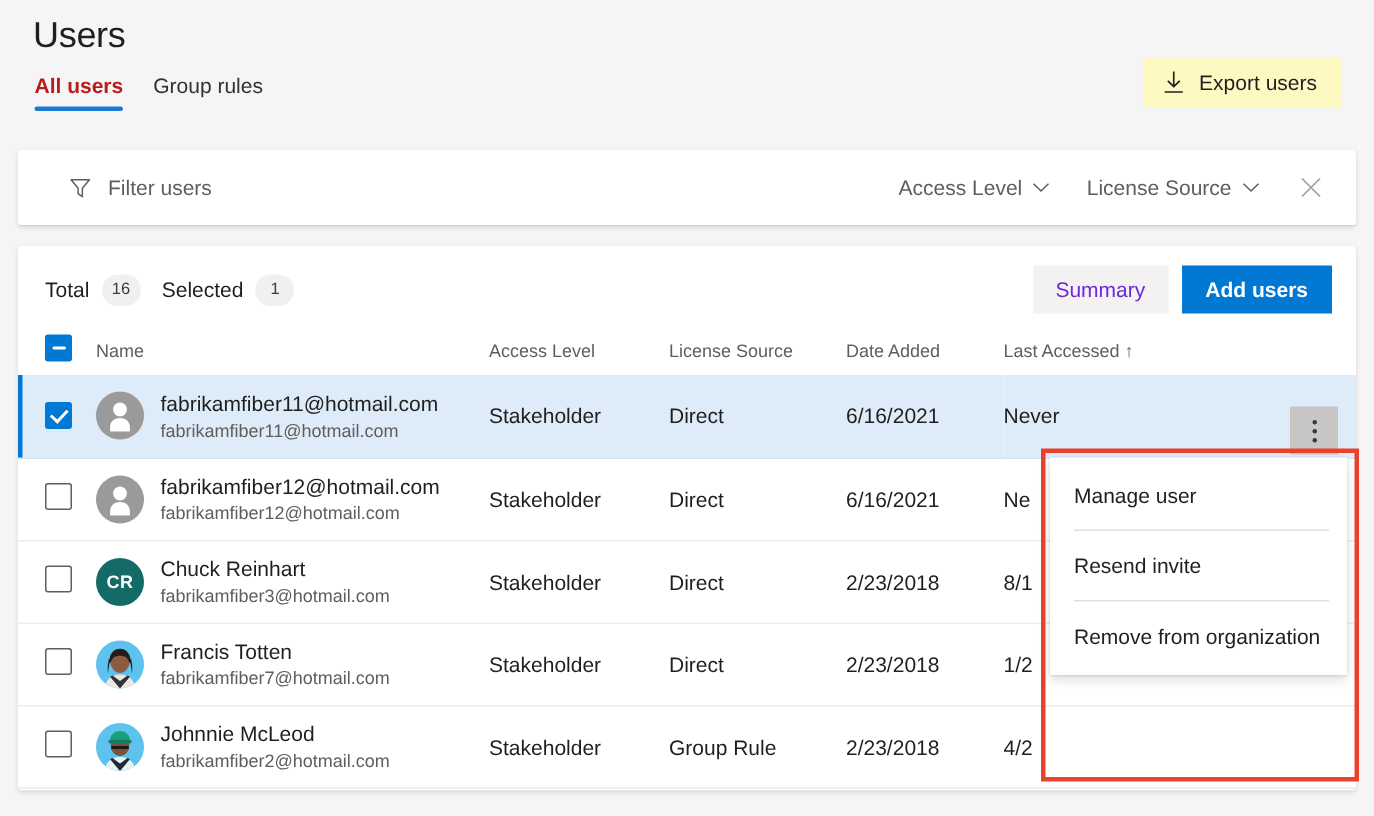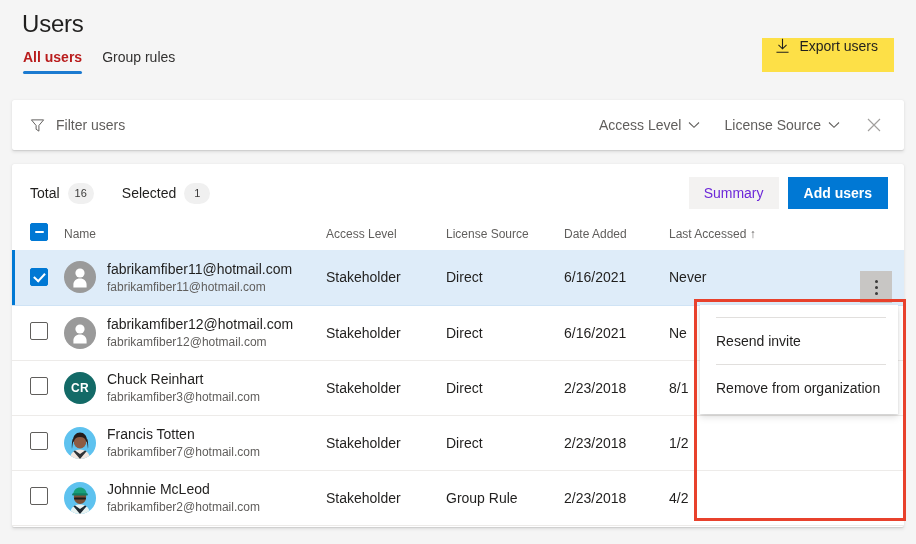--- a/index.html
+++ b/index.html
@@ -30,36 +30,36 @@
   .tab.active { color: #b91c1c; font-weight: 600; }
   .tab.active::after {
     content: ""; position: absolute; left: 0; right: 0; bottom: 0;
     height: 3px; background: #1b7ad0; border-radius: 2px;
   }
   .tab:not(.active) { color: #323130; }
 
   
   .export-btn {
     position: absolute; right: 22px; top: 38px;
-    height: 34px; display: flex; align-items: flex-start; gap: 9px;
-    background: #fde047; border: none; padding: 0 16px 0 13px;
+    height: 34px; display: flex; align-items: center; gap: 9px;
+    background: #fef9c3; border: none; padding: 0 16px 0 13px;
     font-size: 14px; color: #201f1e; cursor: pointer;
     font-family: "Liberation Sans", sans-serif;
   }
   .export-btn .ico { display: flex; align-items: center; }
 
   
   .card {
     background: #ffffff;
     box-shadow: 0 1.6px 3.6px rgba(0,0,0,.10), 0 0.3px 0.9px rgba(0,0,0,.08);
     border-radius: 2px;
   }
   .filter-card {
     position: absolute; left: 12px; right: 12px; top: 100px; height: 50px;
-    display: flex; align-items: center; padding: 0 14px 0 18px; text-align: center;
+    display: flex; align-items: center; padding: 0 14px 0 34px; text-align: center;
   }
   .filter-left { display: flex; align-items: center; gap: 11px; flex: 1; }
   .filter-placeholder { font-size: 14px; color: #605e5c; }
   .filter-right { display: flex; align-items: center; gap: 0px; }
   .filter-drop {
     display: flex; align-items: center; gap: 7px;
     font-size: 14px; color: #605e5c; padding: 6px 12px; cursor: pointer;
   }
   .filter-clear {
     display: flex; align-items: center; justify-content: center;
@@ -67,21 +67,21 @@
   }
 
   
   .list-card {
     position: absolute; left: 12px; right: 12px; top: 164px; height: 363px;
     overflow: hidden;
   }
   .list-toolbar {
     display: flex; align-items: center; height: 58px; padding: 0 16px 0 18px;
   }
-  .counts { display: flex; align-items: flex-end; gap: 28px; flex: 1; }
+  .counts { display: flex; align-items: flex-end; gap: 14px; flex: 1; }
   .count-group { display: flex; align-items: center; gap: 8px; }
   .count-label { font-size: 14px; color: #201f1e; }
   .count-pill {
     min-width: 26px; height: 21px; border-radius: 11px; background: #f0f0f0;
     display: inline-flex; align-items: center; justify-content: center;
     font-size: 11px; color: #3b3a39; padding: 0 7px;
   }
   .tb-actions { display: flex; align-items: center; gap: 9px; }
   .btn-secondary {
     height: 32px; background: #f3f2f1; border: none; padding: 0 15px;
@@ -393,20 +393,21 @@
     </table>
   </div>
 
   <div class="kebab-btn">
     <i></i>
     <i></i>
     <i></i>
   </div>
 
   <div class="ctx-menu">
+      <div class="ctx-item">Manage user</div>
       <div class="ctx-sep"></div>
       <div class="ctx-item">Resend invite</div>
       <div class="ctx-sep"></div>
       <div class="ctx-item">Remove from organization</div>
     </div>
   <div class="redbox"></div>
 
 </div>
 
 </body></html>

